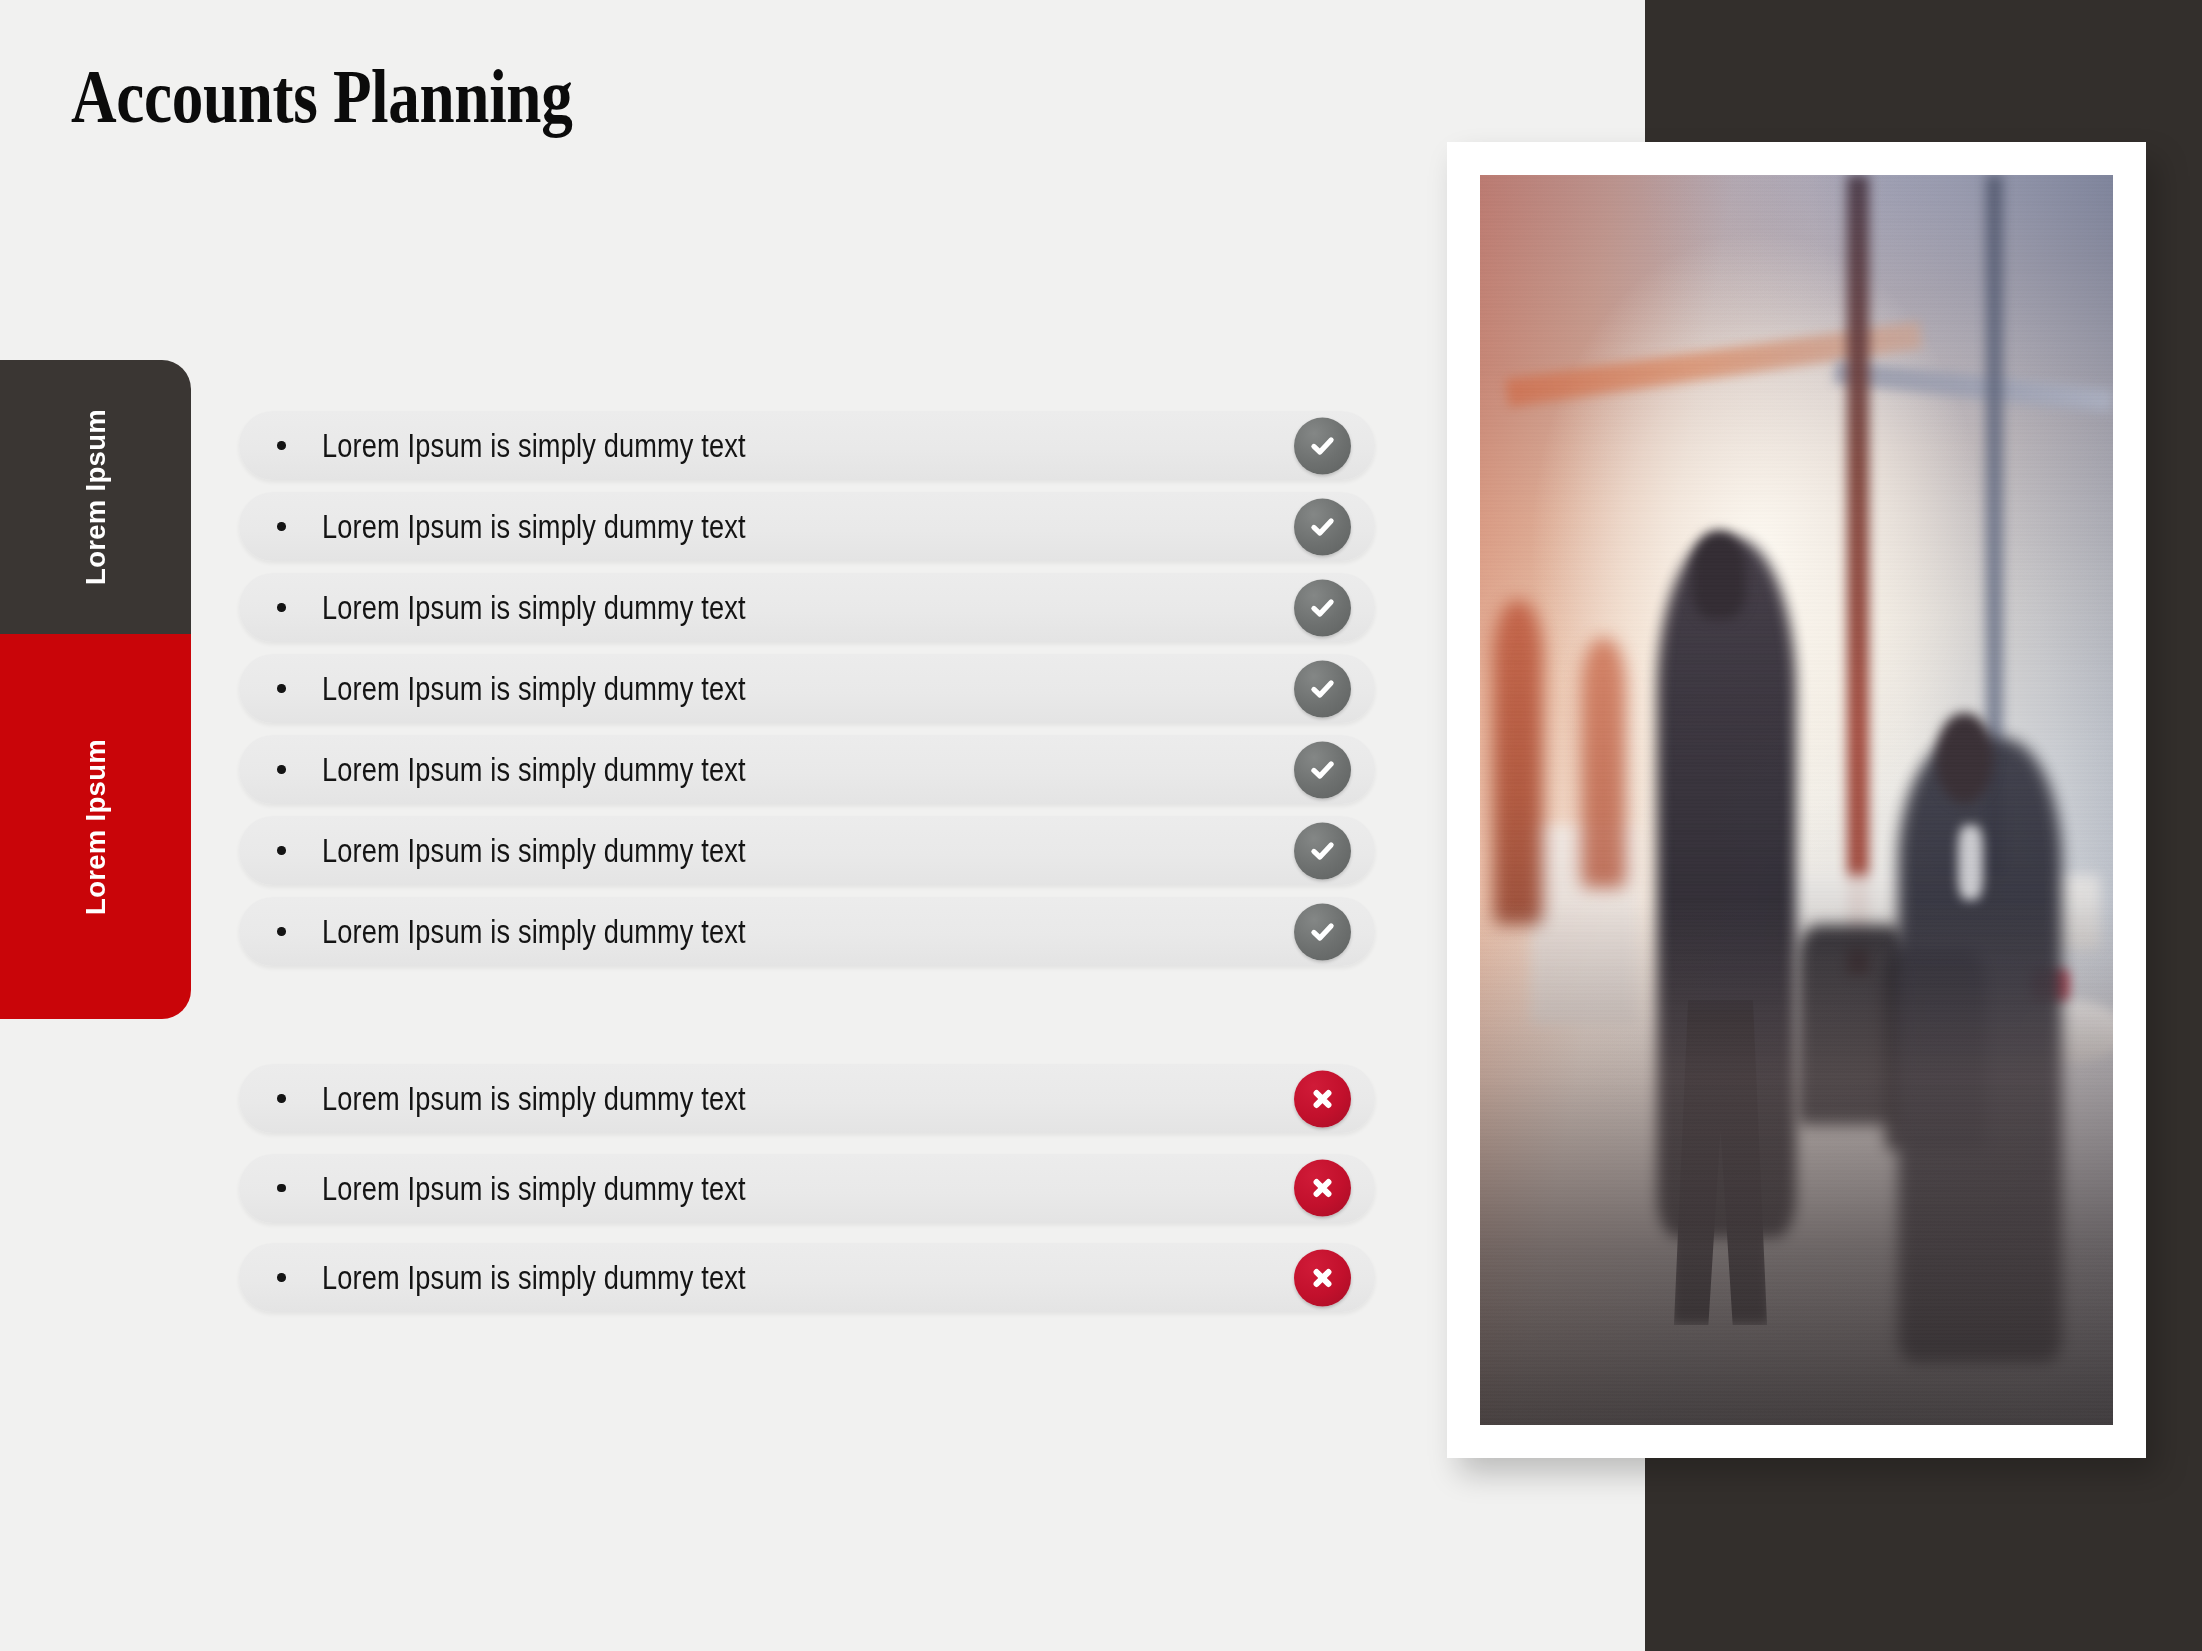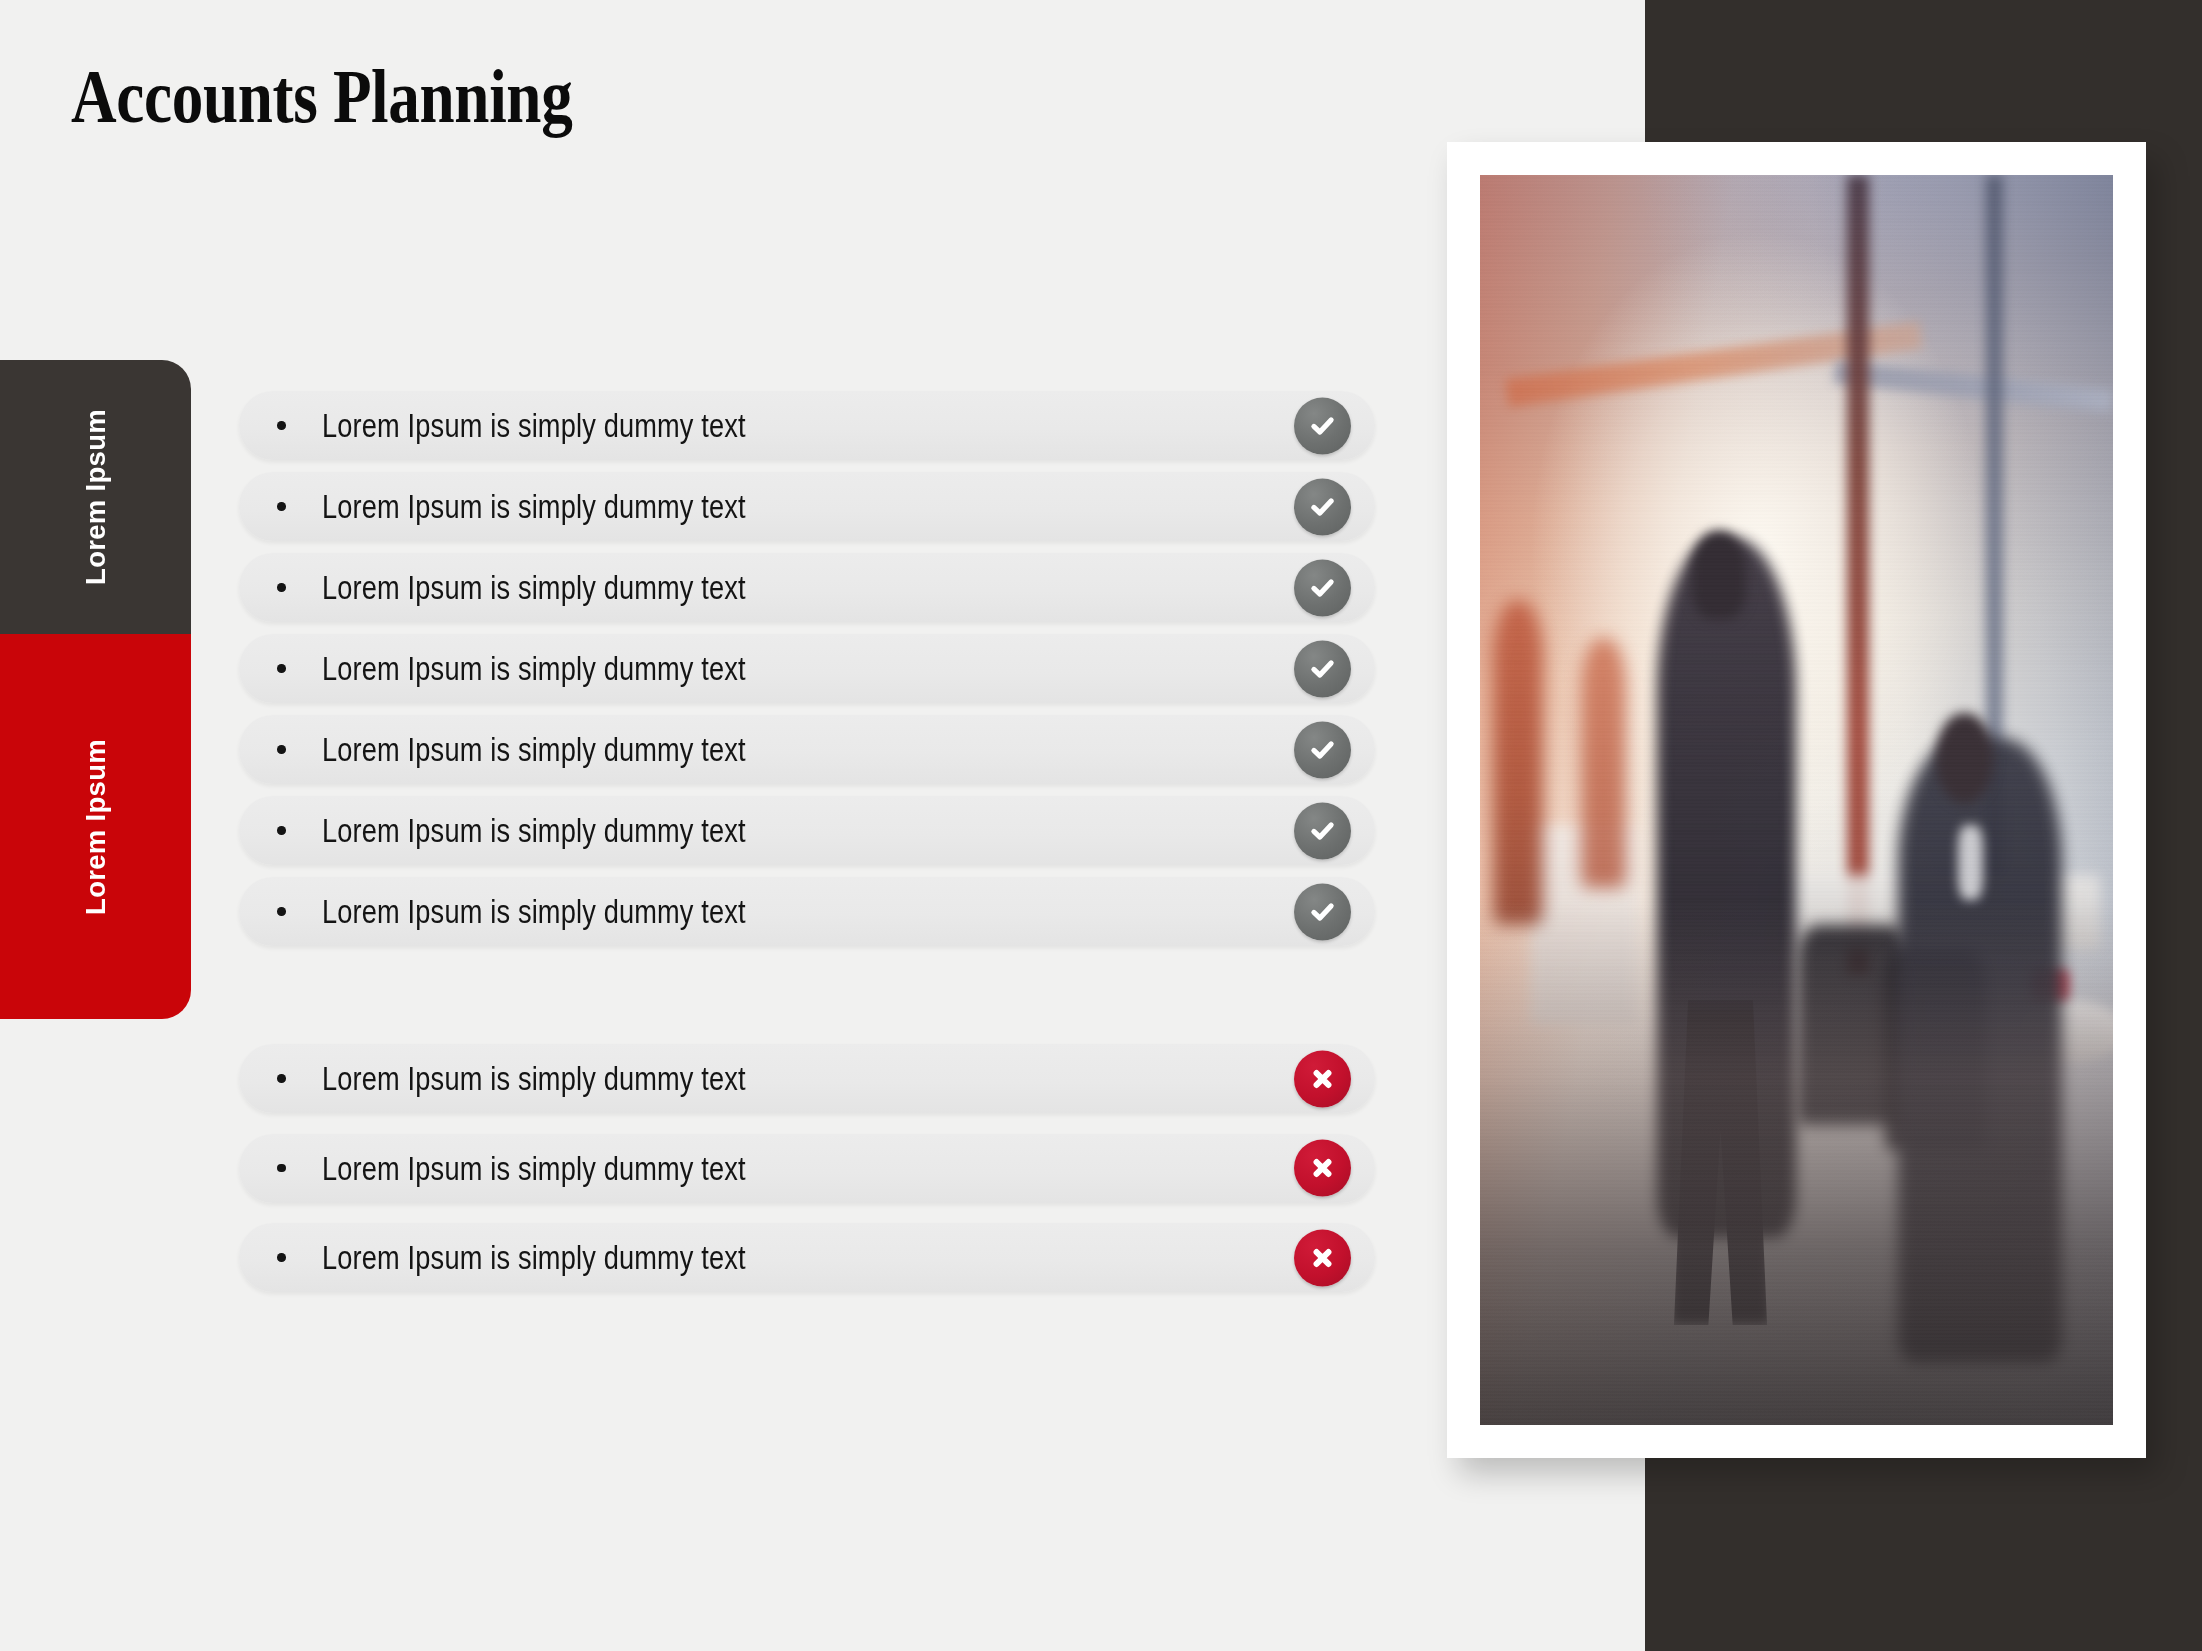--- a/index.html
+++ b/index.html
@@ -65,21 +65,21 @@
   }
   .side-tab.red{
     height:385px;
     background:#c90509;
     border-bottom-right-radius:29px;
   }
 
   
   .list-area{
     position:absolute;
-    left:239px;top:391px;
+    left:239px;top:411px;
     width:1136px;
   }
   .group-gap{height:86px;}
 
   .row{
     position:relative;
     height:69px;
     margin-bottom:12px;
     background:linear-gradient(180deg,#ececec 0%,#e9e9e9 55%,#e4e4e4 100%);
     border-radius:34px;

